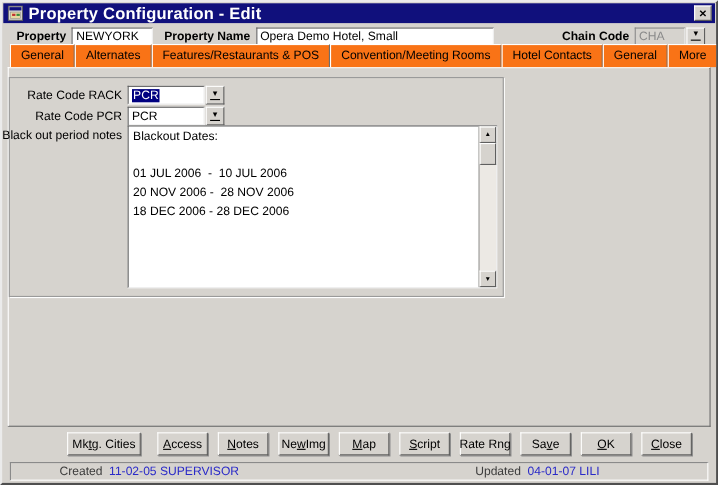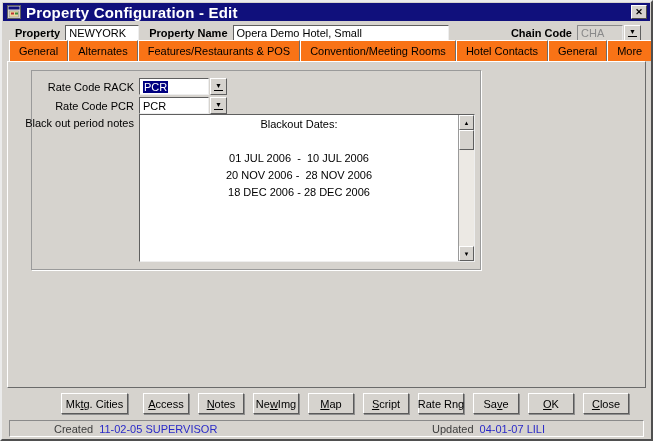--- a/index.html
+++ b/index.html
@@ -64,24 +64,23 @@
     cursor:default;
   }
 
   
   .panel {
     position:absolute; top:59px; left:5px; right:5px; height:327px;
     background:#d6d3ce;
     border:1px solid; border-color:#fff #6a6a6a #6a6a6a #fff;
   }
   .groupbox {
-    position:absolute; left:23px; top:8px; width:450px; height:200px;
+    position:absolute; left:0; top:8px; width:450px; height:200px;
     border:1px solid #9a9a9a;
     box-shadow:1px 1px 0 0 #fff;
-    text-align:center;
   }
   .g-label { position:absolute; right:346px; white-space:nowrap; }
   .combo { position:absolute; left:107px; display:flex; align-items:center; }
   .combo .field { width:70px; }
   .sel { background:#000080; color:#fff; padding:0 1px; }
 
   .notes {
     position:absolute; left:107px; top:43px; width:336px; height:148px;
     background:#fff; border:1px solid; border-color:#5f5f5f #eee #eee #5f5f5f;
   }

